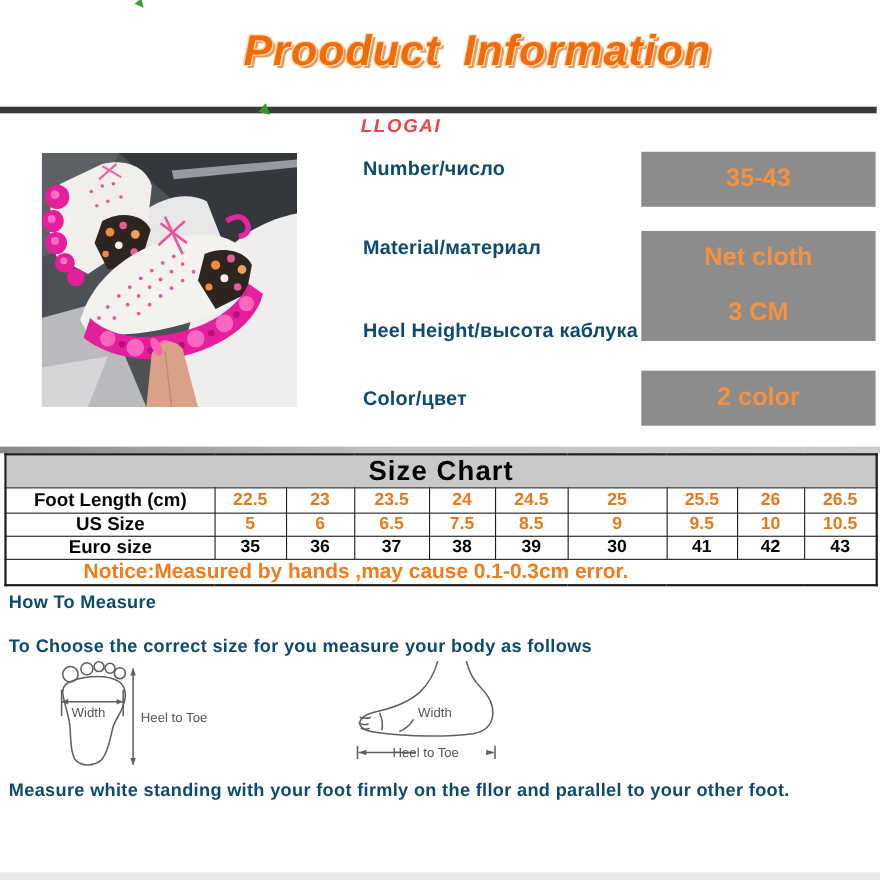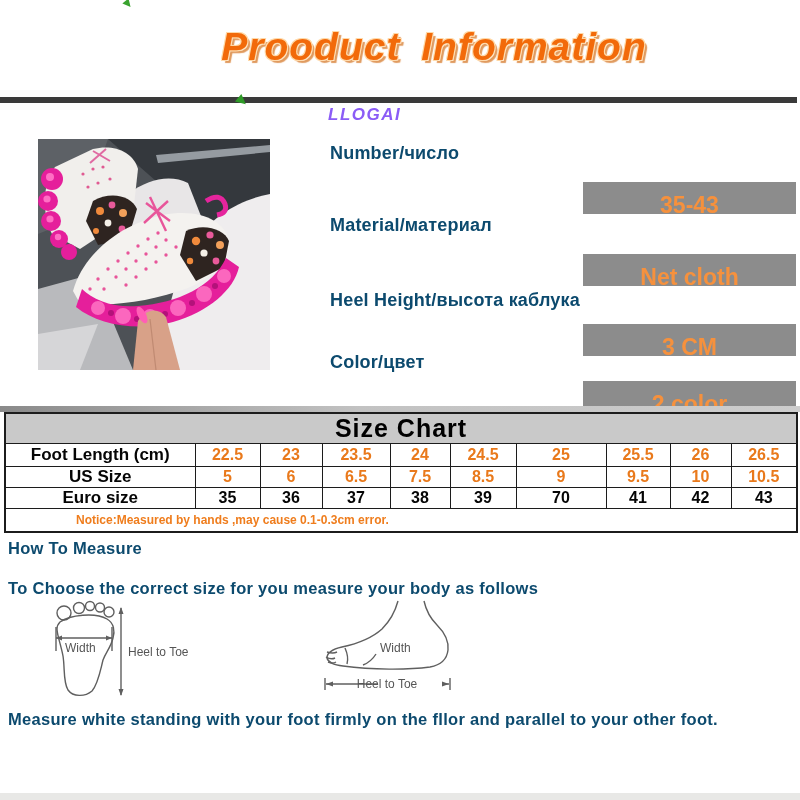--- a/index.html
+++ b/index.html
@@ -15,47 +15,47 @@
 
   #title{position:absolute;left:0;top:25px;width:800px;text-align:center;
          font-size:39px;font-weight:bold;font-style:italic;letter-spacing:1px;word-spacing:9px;
          color:#f26a0a;
          text-shadow:-1px -1px 0 #ffd9a8,1px -1px 0 #ffd9a8,-1px 1px 0 #ffd9a8,
                      1px 1px 0 #ffe7c8,3px 3px 1px #e09a5e;padding-left:34px;}
 
   #divider{position:absolute;left:0;top:97px;width:797px;height:6px;background:#3a3a3a;}
 
   #brand{position:absolute;left:328px;top:105px;font-size:17px;font-weight:bold;font-style:italic;
-         letter-spacing:1.5px;color:#8b5cf6;}
+         letter-spacing:1.5px;color:#ef4444;}
 
   #photo{position:absolute;left:38px;top:139px;width:232px;height:231px;}
 
   .spec-label{position:absolute;left:330px;font-size:18px;font-weight:bold;color:#0c4a6e;
               letter-spacing:0.2px;white-space:nowrap;}
   #spec-label-0{top:143px;} #spec-label-1{top:215px;} #spec-label-2{top:290px;} #spec-label-3{top:352px;}
 
-  .spec-box{position:absolute;left:583px;width:213px;height:32px;background:#8c8c8c;
-            color:#f6913d;font-size:23px;font-weight:bold;text-align:center;line-height:46px;margin-top:44px;}
-  #spec-box-0{top:138px;} #spec-box-1{top:210px;} #spec-box-2{top:280px;} #spec-box-3{top:337px;}
+  .spec-box{position:absolute;left:583px;width:213px;height:50px;background:#8c8c8c;
+            color:#f6913d;font-size:23px;font-weight:bold;text-align:center;line-height:46px;}
+  #spec-box-0{top:138px;} #spec-box-1{top:210px;} #spec-box-2{top:260px;} #spec-box-3{top:337px;}
 
   #pre-table-shadow{position:absolute;left:0;top:406px;width:800px;height:6px;
                     background:linear-gradient(to right,#8a8a8a,#c2c2c2 45%,#cdcdcd);}
 
   #sizechart{position:absolute;left:4px;top:412px;width:792px;border-collapse:collapse;
              table-layout:fixed;border:2px solid #1c1c1c;}
   #sizechart td{border:1.5px solid #1c1c1c;text-align:center;font-weight:bold;padding:0;
                 overflow:hidden;white-space:nowrap;}
   #sizechart tr.hdr td{background:#c9c9c9;font-size:25px;height:29px;color:#000;letter-spacing:1px;}
   #sizechart td.row-label{font-size:17px;color:#050505;}
   #sizechart td.ov{color:#e9791b;font-size:16px;}
   #sizechart td.bv{color:#050505;font-size:16px;}
   #sizechart tr.r1 td{height:22px;}
   #sizechart tr.r2 td{height:20px;}
   #sizechart tr.r3 td{height:16px;}
-  #sizechart tr.notice td{height:22px;text-align:left;padding-left:70px;color:#ef7d1d;font-size:12px;}
+  #sizechart tr.notice td{height:22px;text-align:left;padding-left:70px;color:#ef7d1d;font-size:19px;}
 
   .gray-head{position:absolute;left:8px;color:#0c4a6e;font-weight:bold;font-size:16.5px;
              letter-spacing:0.3px;white-space:nowrap;}
   #howto{top:539px;} #choose{top:579px;} #footnote{top:710px;}
 
   #diagrams{position:absolute;left:40px;top:598px;}
   #diagrams path,#diagrams line,#diagrams circle{fill:none;stroke:#5f5f5f;stroke-width:1.4;}
   #diagrams text{fill:#555;font-size:12px;font-family:"Liberation Sans",sans-serif;stroke:none;}
   #diagrams .ah{fill:#5f5f5f;stroke:none;}
 
@@ -219,21 +219,21 @@
       <td class="ov">10</td>
       <td class="ov">10.5</td>
     </tr>
     <tr class="r3">
       <td class="row-label">Euro size</td>
       <td class="bv">35</td>
       <td class="bv">36</td>
       <td class="bv">37</td>
       <td class="bv">38</td>
       <td class="bv">39</td>
-      <td class="bv">70</td>
+      <td class="bv">30</td>
       <td class="bv">41</td>
       <td class="bv">42</td>
       <td class="bv">43</td>
     </tr>
     <tr class="notice">
       <td colspan="10">Notice:Measured by hands ,may cause 0.1-0.3cm error.</td>
     </tr>
   </tbody>
     </table>
 

